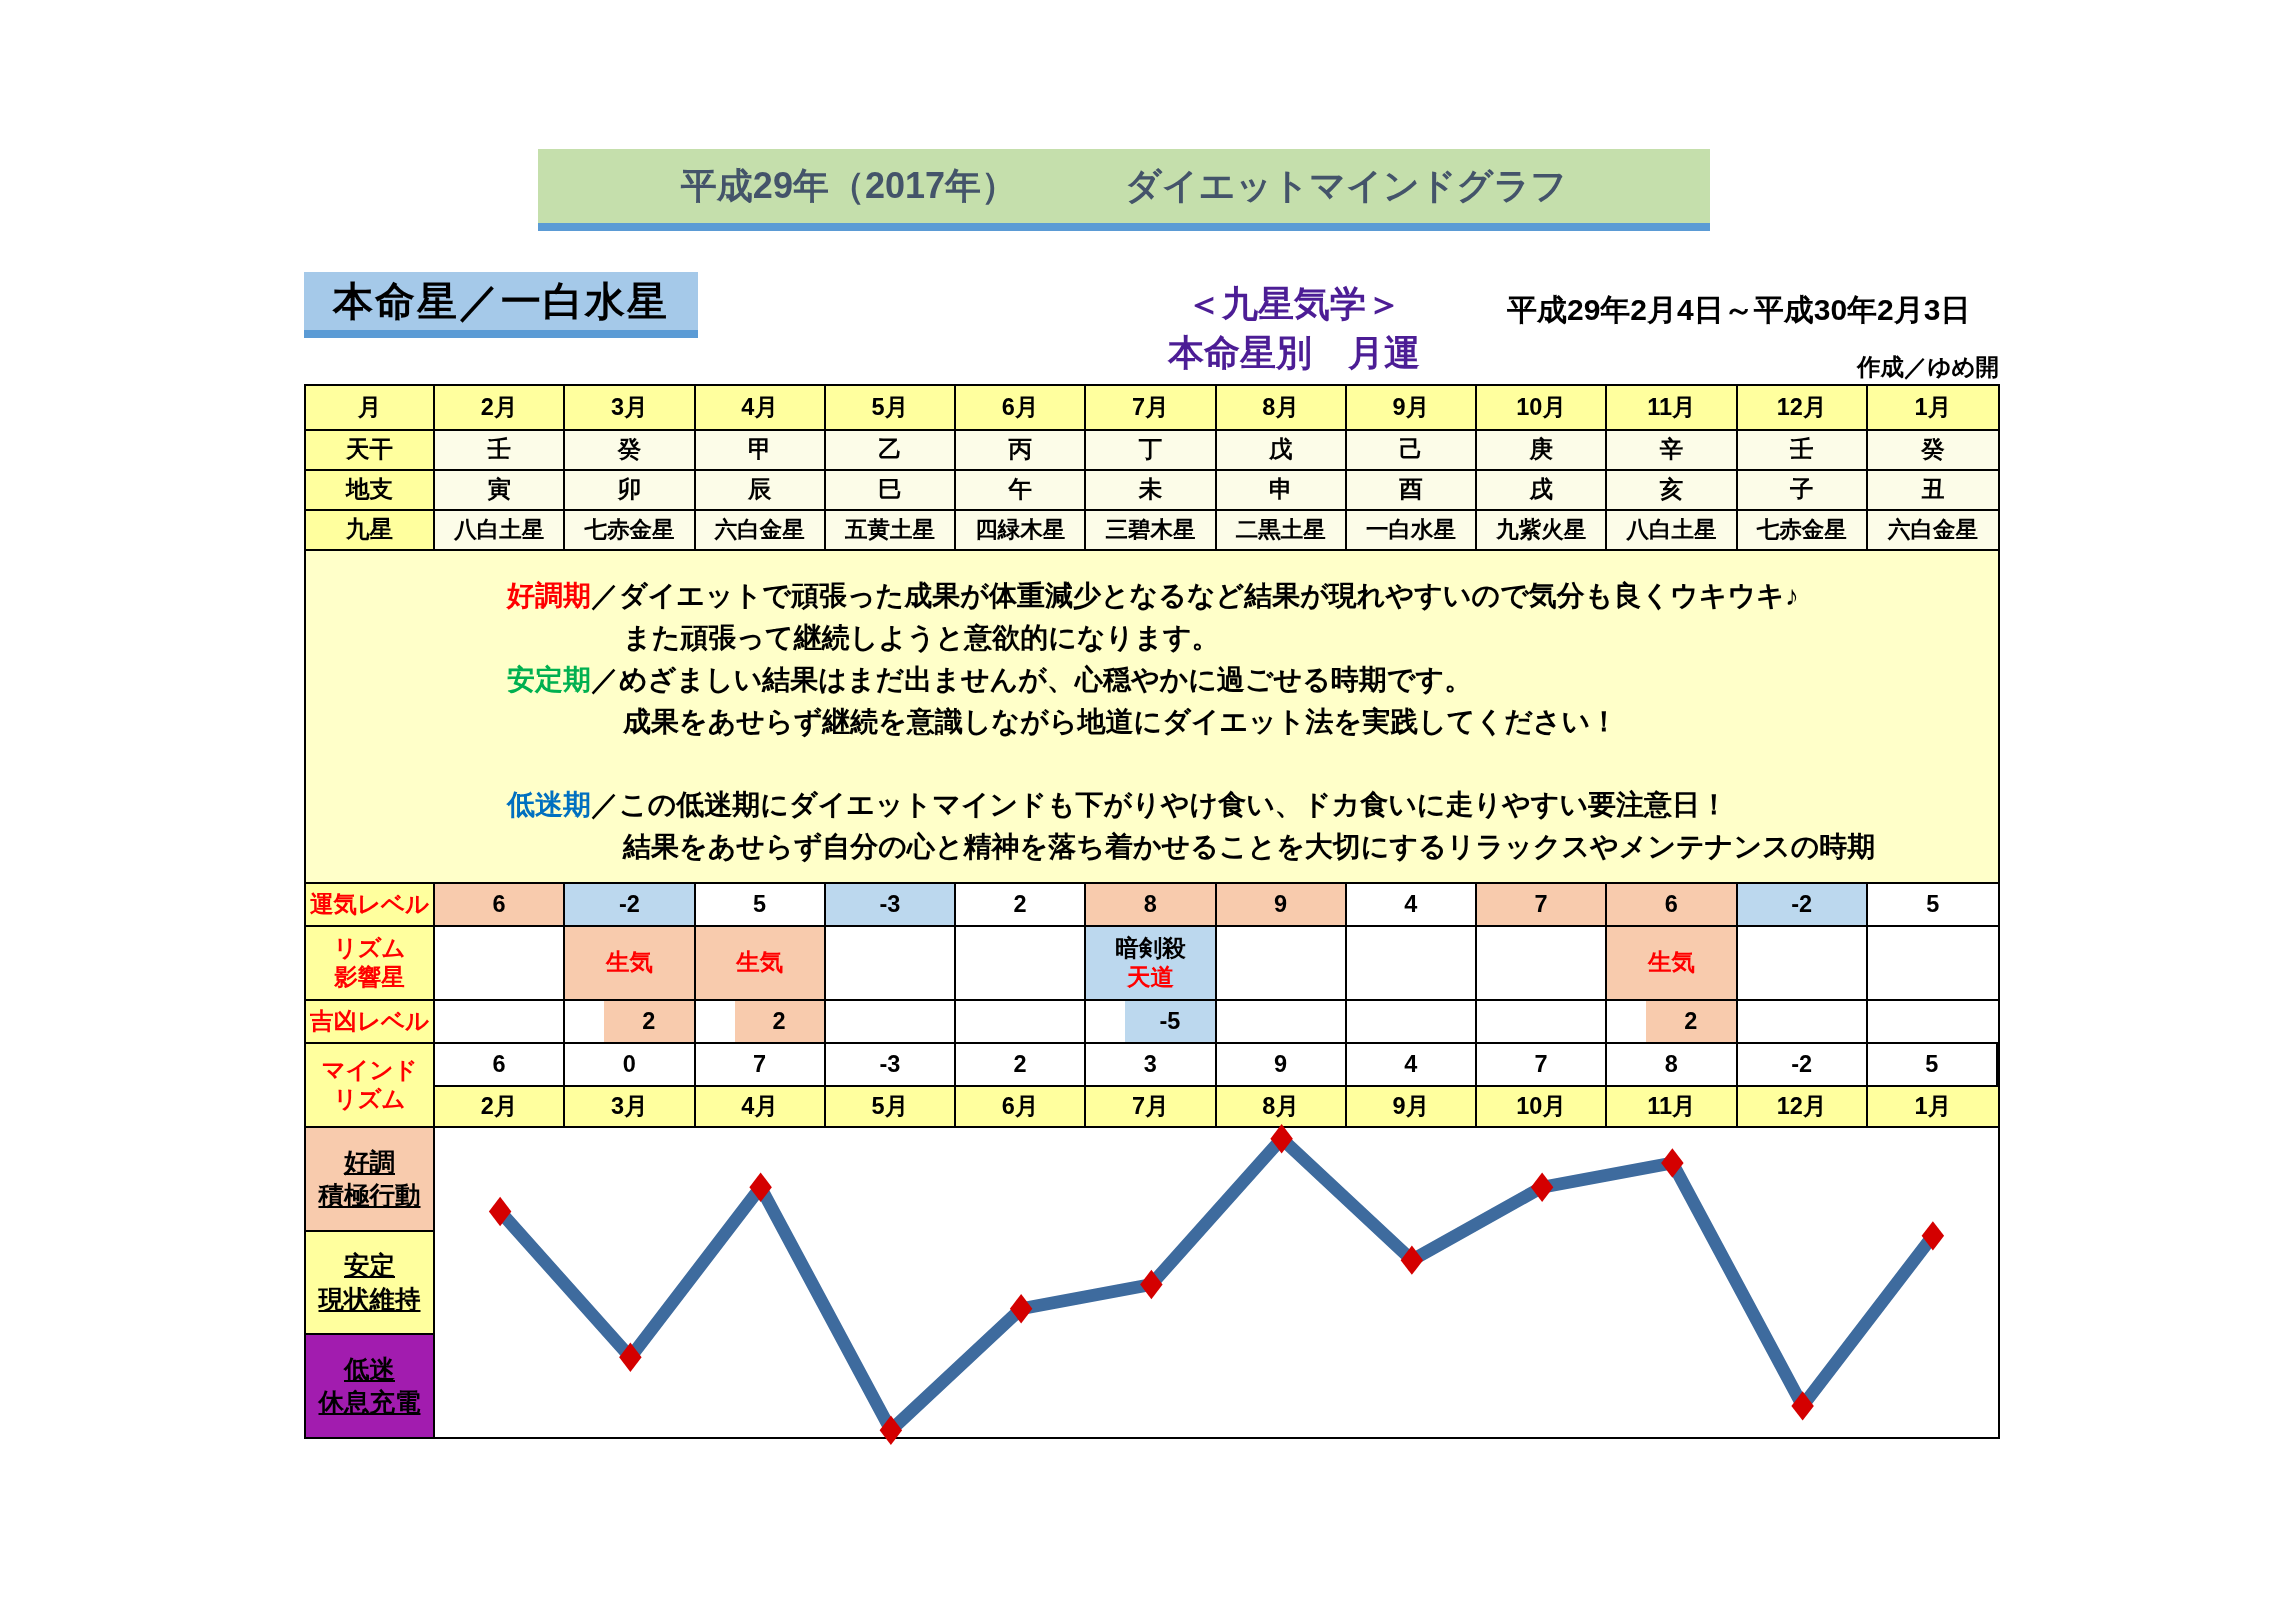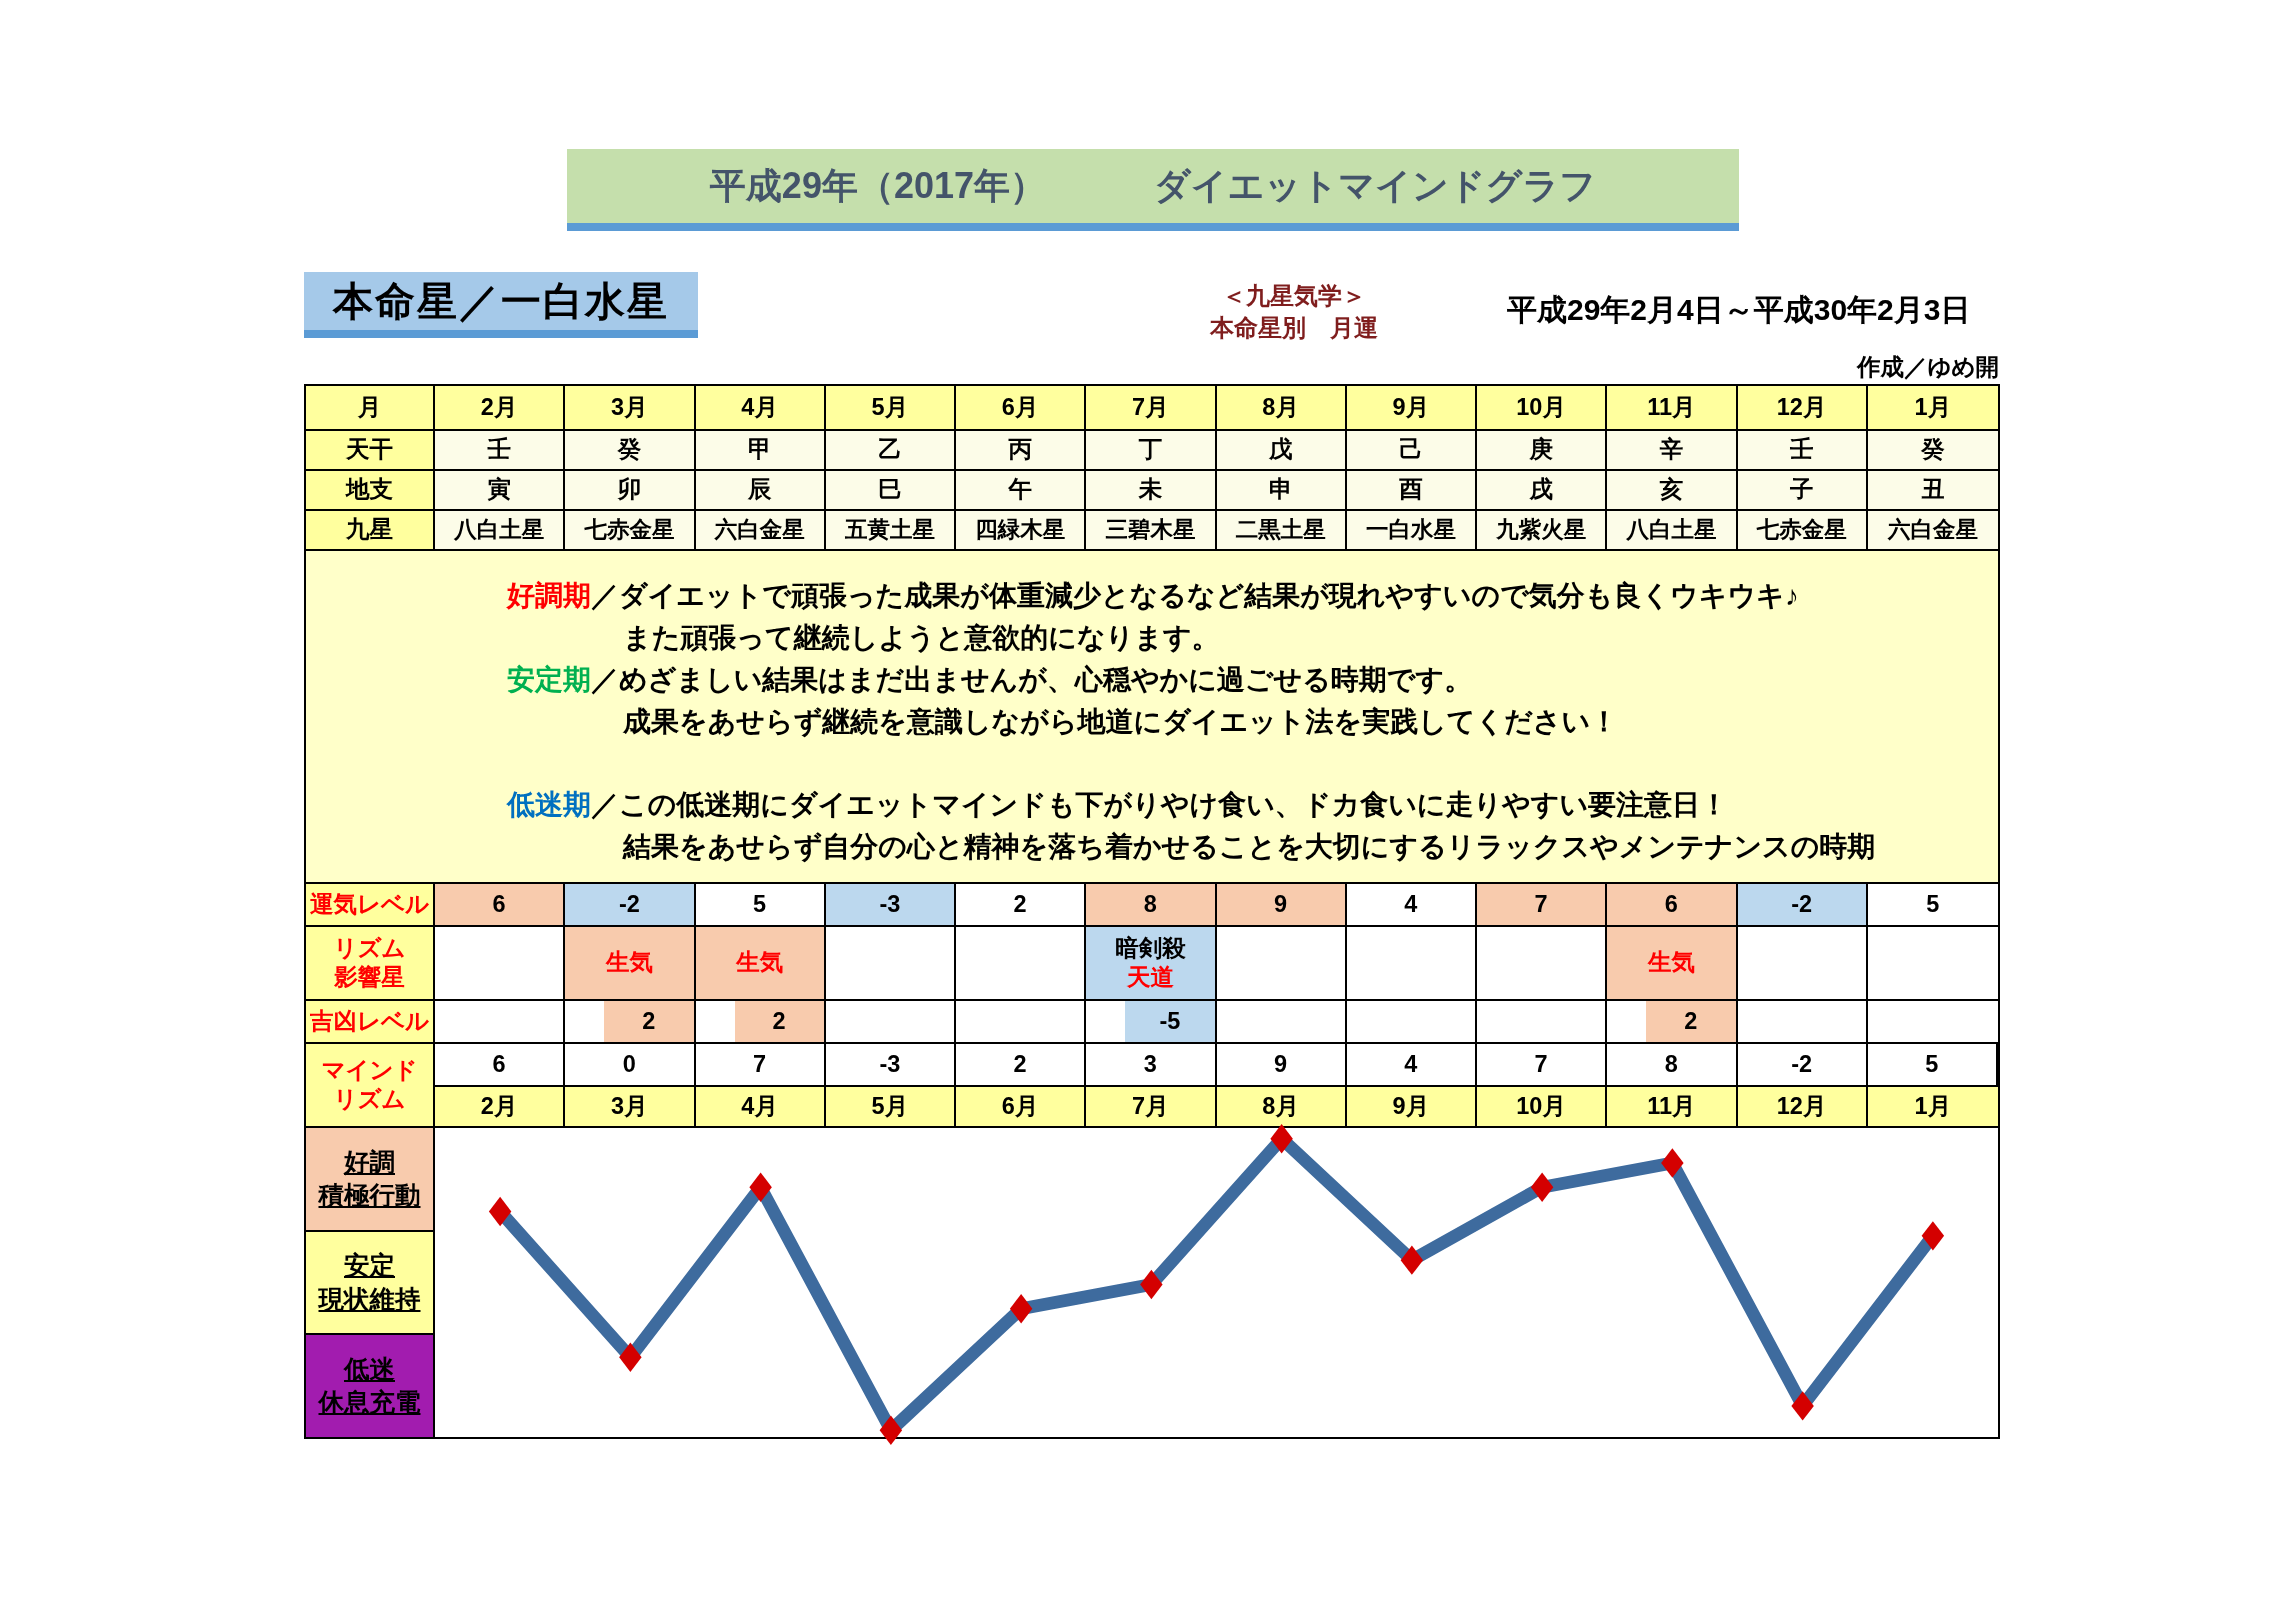--- a/index.html
+++ b/index.html
@@ -1,32 +1,32 @@
 <!DOCTYPE html>
 <html><head>
 <meta charset="utf-8">
 <style>
   * { margin:0; padding:0; box-sizing:border-box; }
   body { background:#fff; font-family:"Liberation Sans","DejaVu Sans",sans-serif; }
   .page { position:relative; width:2293px; height:1621px; background:#fff; overflow:hidden; }
 
   
-  .title-banner { position:absolute; left:567px; top:149px; width:1172px; height:82px;
+  .title-banner { position:absolute; left:538px; top:149px; width:1172px; height:82px;
     background:#C5DFAC; border-bottom:8.8px solid #5B9BD5;
     display:flex; align-items:center; justify-content:center; gap:108px;
     color:#44546A; font-size:36px; font-weight:bold; }
 
   
   .honmei-badge { position:absolute; left:304px; top:272px; width:394px; height:66px;
     background:#A5C9E9; border-bottom:8.8px solid #5B9BD5;
     display:flex; align-items:center; justify-content:center;
     color:#000; font-size:40px; font-weight:bold; letter-spacing:2px; }
 
   .subtitle { position:absolute; left:1088px; top:280px; width:412px; text-align:center;
-    font-size:24px; font-weight:bold; color:#7f1d1d; line-height:1.35; }
+    font-size:36px; font-weight:bold; color:#4c1d95; line-height:1.35; }
   .period { position:absolute; left:1507px; top:290px; font-size:30px; font-weight:bold; color:#000; }
   .credit { position:absolute; left:1754px; top:351px; width:245px; text-align:right;
     font-size:23.5px; font-weight:bold; color:#000; }
 
   
   .sheet-table { position:absolute; left:304px; top:384px; width:1696px;
     border:2.9px solid #000; background:#fff; }
   .trow { display:grid; grid-template-columns:129px repeat(12,1fr); border-bottom:2.9px solid #000; }
   .trow:last-child { border-bottom:none; }
   .cell { display:flex; flex-direction:column; align-items:center; justify-content:center;

